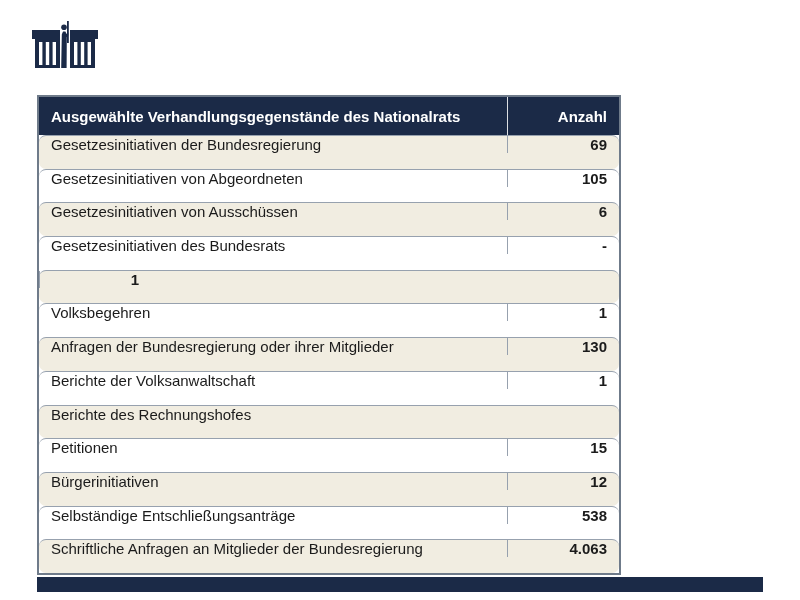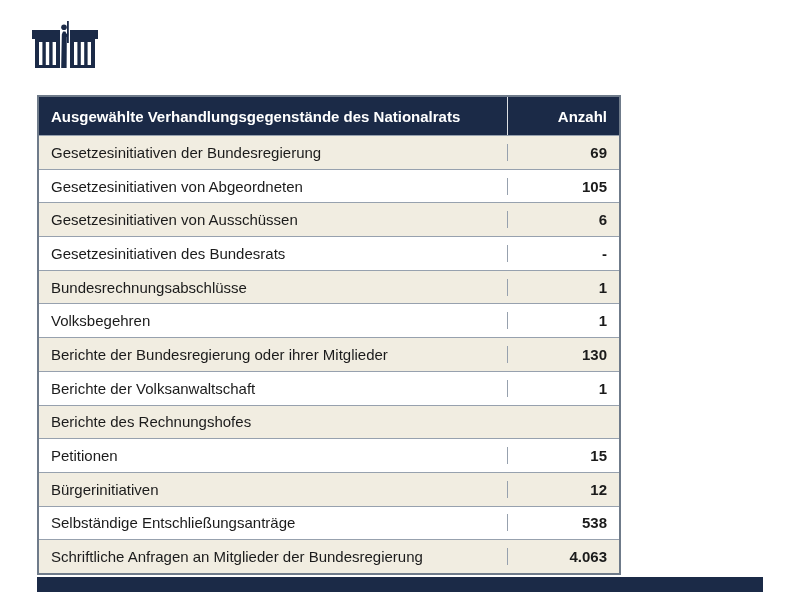--- a/index.html
+++ b/index.html
@@ -34,24 +34,25 @@
     padding:0 12px;min-width:0;
   }
   .cell-value{
     width:112px;flex:0 0 112px;box-sizing:border-box;
     display:flex;align-items:center;justify-content:flex-end;
     padding:0 12px;
   }
   .thead .cell-value{border-left:1px solid rgba(255,255,255,0.85);margin-left:15px;}
   .tbody{flex:1;display:flex;flex-direction:column;}
   .trow{
-    flex:1;display:flex;align-items:center;
+    flex:1;display:flex;align-items:flex-start;
     font-size:15px;color:var(--text-dark);
     border-top:1px solid var(--line-gray);
     background:#fff;
+    border-radius:7px;
   }
   .trow.odd{background:var(--beige);}
   .trow .cell-value{
     border-left:1px solid var(--line-gray);
     font-weight:bold;
     padding-left:32px;
   }
   .footer-bar{
     position:absolute;left:37px;top:577px;width:726px;height:15px;
     background:var(--navy);
@@ -108,31 +109,30 @@
     <div class="cell-label">Gesetzesinitiativen von Ausschüssen</div>
     <div class="cell-value">6</div>
   </div>
 
   <div class="trow even">
     <div class="cell-label">Gesetzesinitiativen des Bundesrats</div>
     <div class="cell-value">-</div>
   </div>
 
   <div class="trow odd">
-    <div class="cell-label">Bundesrechnungsabschlüsse</div>
     <div class="cell-value">1</div>
   </div>
 
   <div class="trow even">
     <div class="cell-label">Volksbegehren</div>
     <div class="cell-value">1</div>
   </div>
 
   <div class="trow odd">
-    <div class="cell-label">Berichte der Bundesregierung oder ihrer Mitglieder</div>
+    <div class="cell-label">Anfragen der Bundesregierung oder ihrer Mitglieder</div>
     <div class="cell-value">130</div>
   </div>
 
   <div class="trow even">
     <div class="cell-label">Berichte der Volksanwaltschaft</div>
     <div class="cell-value">1</div>
   </div>
 
   <div class="trow odd">
     <div class="cell-label">Berichte des Rechnungshofes</div>

